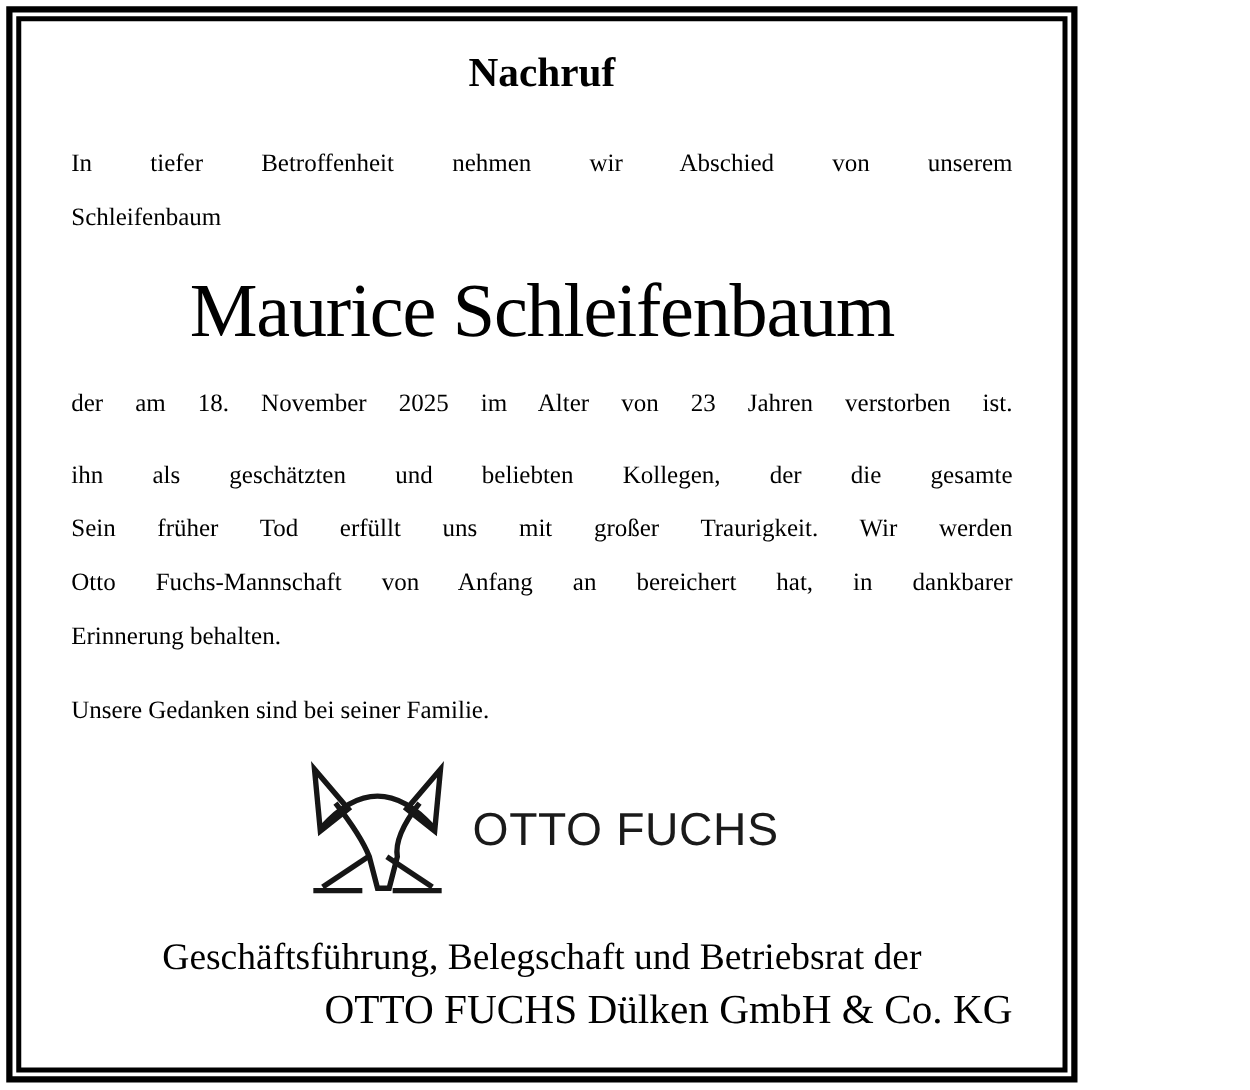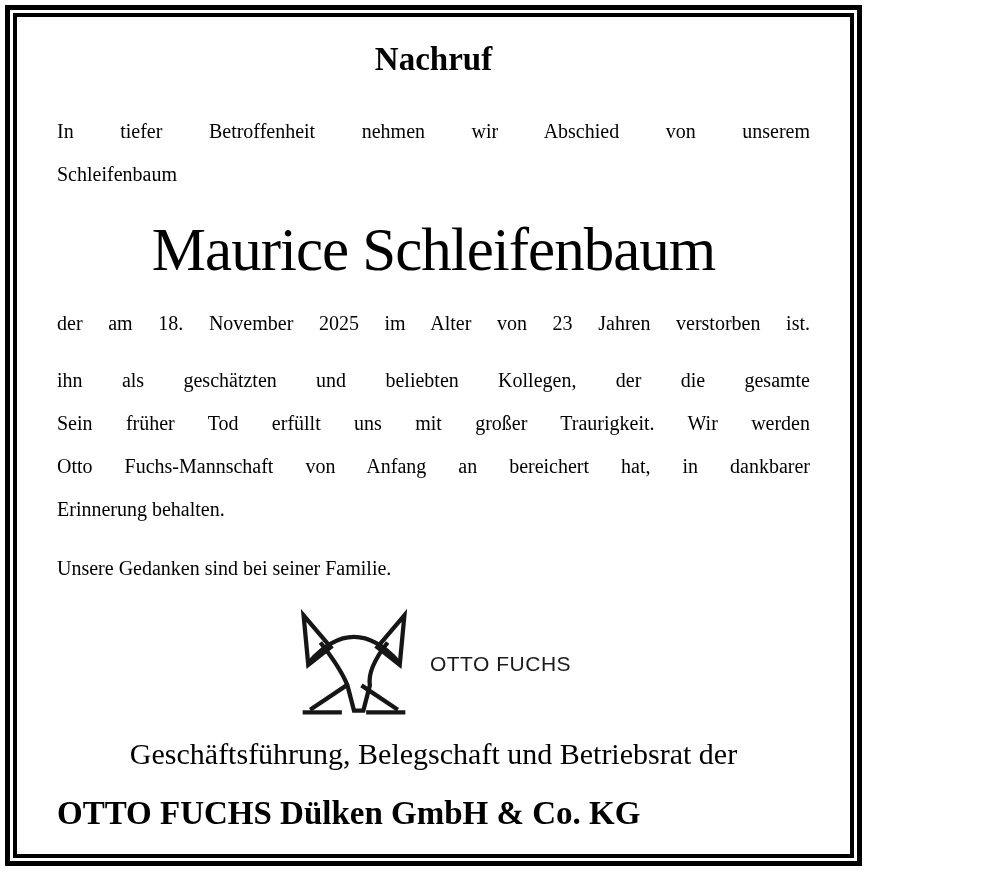--- a/index.html
+++ b/index.html
@@ -58,37 +58,37 @@
   .logo-row {
     display: flex;
     justify-content: center;
     align-items: center;
     gap: 18px;
     margin-top: 17px;
   }
   .fox-icon svg { display: block; }
   .logo-text {
     font-family: "Liberation Sans", sans-serif;
-    font-size: 21px;
+    font-size: 37px;
     line-height: 35px;
     color: #1a1a1a;
     letter-spacing: 0.5px;
   }
   .signature {
     text-align: center;
     font-size: 30px;
     line-height: 40px;
-    margin-top: 15px;
+    margin-top: 27px;
   }
   .company {
-    text-align: left;
-    font-weight: bold;
+    text-align: right;
+    font-weight: normal;
     font-size: 33px;
     line-height: 44px;
-    margin-top: 17px;
+    margin-top: 0;
   }
 </style>
 </head>
 <body>
 
 <div class="page">
   <div class="frame-outer">
     <div class="frame-inner">
 
       <div class="title">Nachruf</div>

